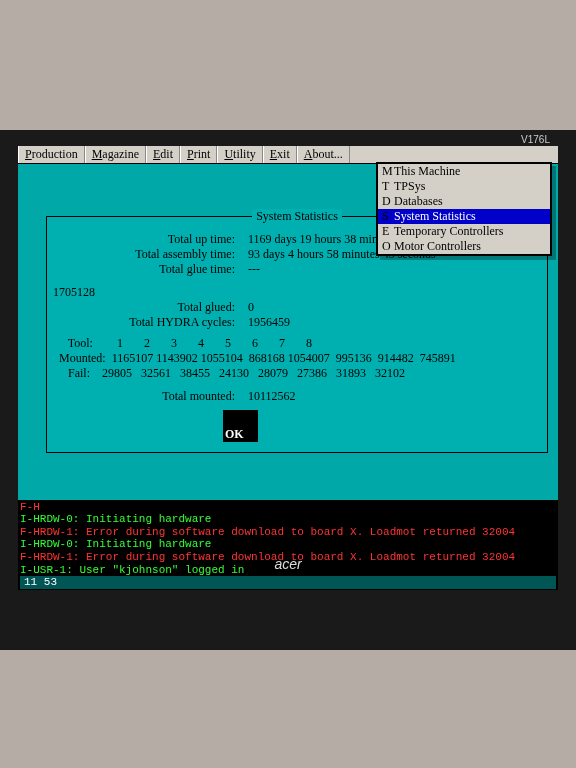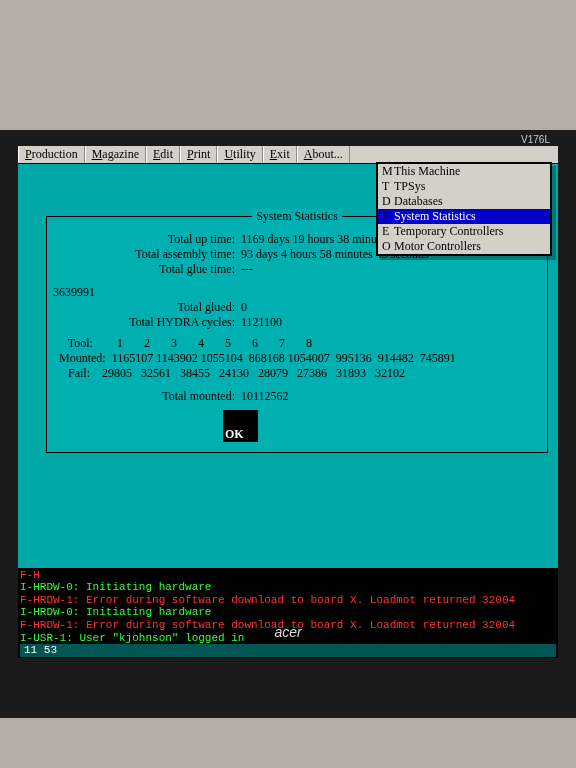--- a/index.html
+++ b/index.html
@@ -10,21 +10,21 @@
     font-family: "Courier New", monospace;
     font-size: 13px;
     position: relative;
     overflow: hidden;
   }
   .monitor {
     position: absolute;
     top: 130px;
     left: 0;
     width: 576px;
-    height: 588px;
+    height: 520px;
     background: #0f766e;
     border: 18px solid #1a1a1a;
     border-top-width: 16px;
     border-bottom-width: 60px;
   }
   .brand {
     position: absolute;
     right: 8px;
     top: -12px;
     color: #ccc;
@@ -84,21 +84,21 @@
     color: #000;
   }
   .dialog-title {
     text-align: center;
     margin-top: -12px;
   }
   .dialog-title span {
     background: #00b0b0;
     padding: 0 4px;
   }
-  .kv { display: flex; }
+  .kv { display: flex; gap: 7px; }
   .kv .k { text-align: right; width: 188px; padding-right: 6px; }
   .table { font-size: 12px; white-space: pre; margin-top:6px; }
   .okbtn {
     display: inline-block;
     background: #000;
     color: #fff;
     padding: 17px 14px 0 2px;
     margin-top: 6px;
     margin-left: 170px;
     font-weight: bold;
@@ -191,29 +191,29 @@
       <div class="kv">
           <div class="k">Total assembly time:</div>
           <div>93 days  4 hours 58 minutes 45 seconds</div>
         </div>
       <div class="kv">
           <div class="k">Total glue time:</div>
           <div>---</div>
         </div>
       <div style="height:8px"></div>
       <div class="kv">
-          <div>3639991</div>
+          <div>1705128</div>
         </div>
       <div class="kv">
           <div class="k">Total glued:</div>
           <div>0</div>
         </div>
       <div class="kv">
           <div class="k">Total HYDRA cycles:</div>
-          <div>1121100</div>
+          <div>1956459</div>
         </div>
 
       <div class="table"><span id="tool-row">     Tool:        1       2       3       4       5       6       7       8</span>
 <span id="mounted-row">  Mounted:  1165107 1143902 1055104  868168 1054007  995136  914482  745891</span>
 <span id="fail-row">     Fail:    29805   32561   38455   24130   28079   27386   31893   32102</span></div>
 
       <div style="height:8px"></div>
       <div class="kv">
           <div class="k">Total mounted:</div>
           <div>10112562</div>

